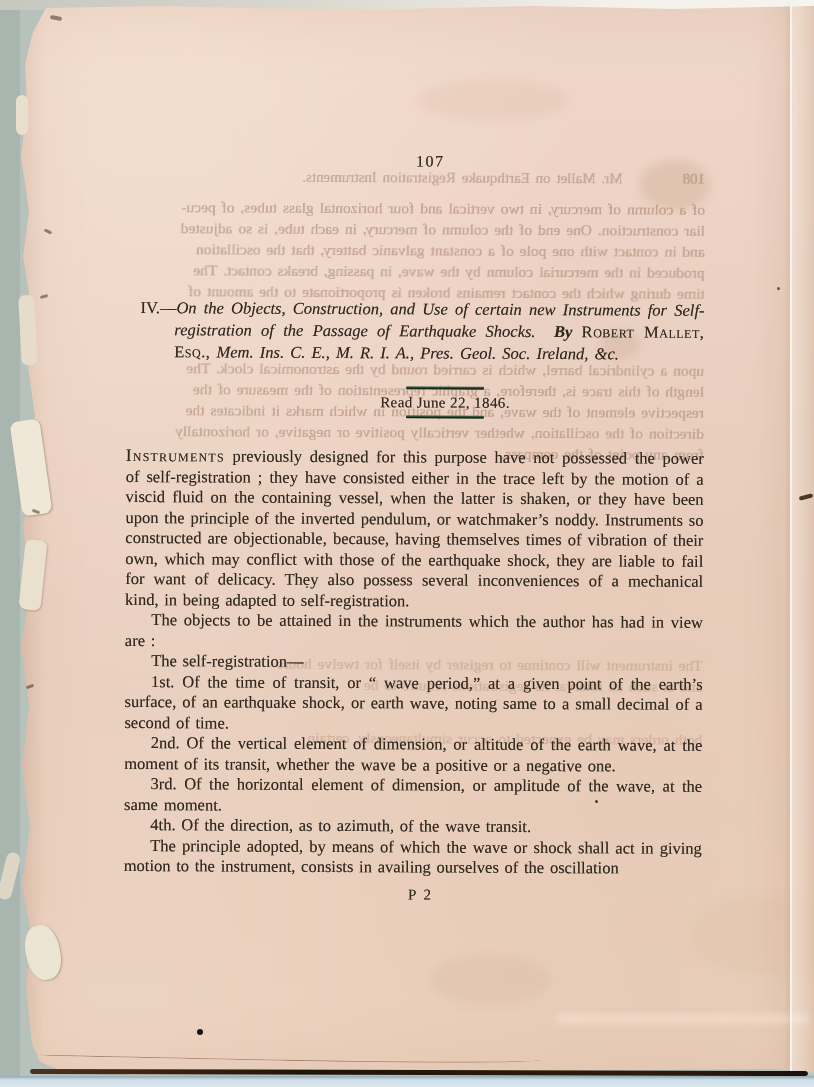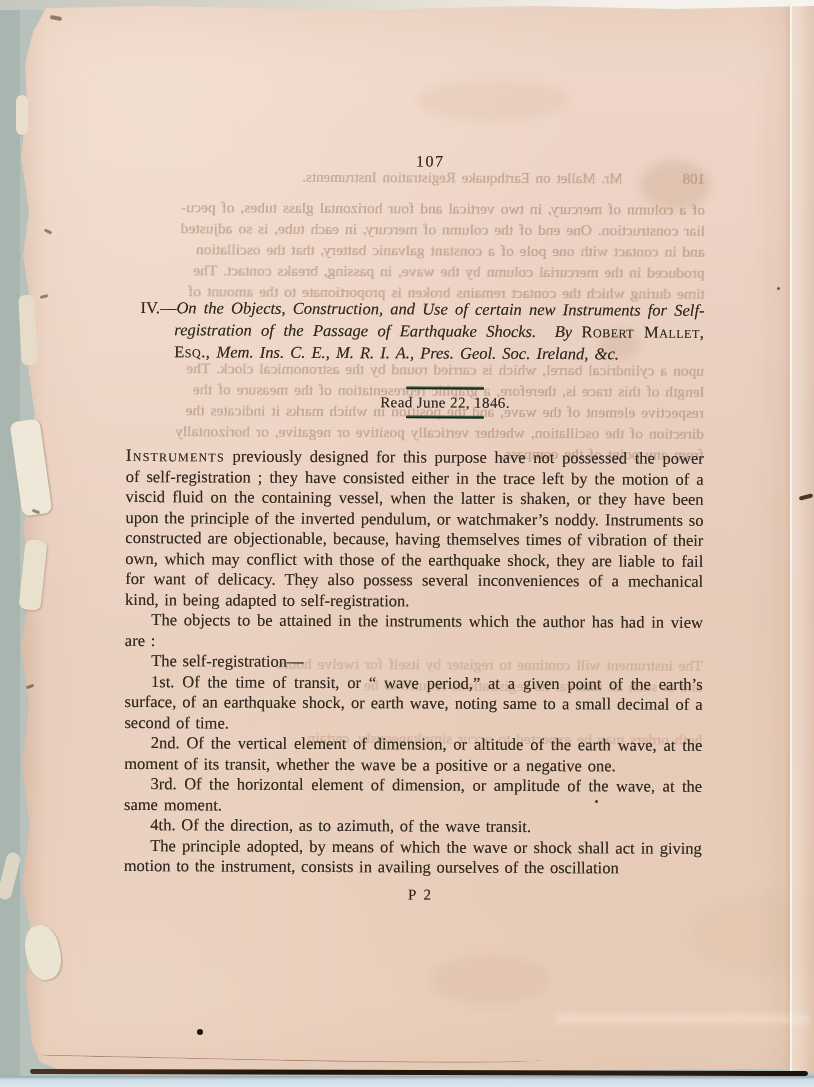--- a/index.html
+++ b/index.html
@@ -98,21 +98,21 @@
     text-shadow:0 0 .4px rgba(48,40,32,.55);}
 
   .pageno{margin-top:151px;text-align:center;font-size:16px;letter-spacing:1.5px;
     transform:translateX(14px);}
 
   .heading{margin:128px 0 0 0;padding-left:48px;text-indent:-34px;font-size:16.5px;
     line-height:22px;text-align:justify;word-spacing:2px;}
   .it{font-style:italic;}
   .rm{font-style:normal;}
   .sc{font-variant:small-caps;letter-spacing:.5px;}
-  .bygap{margin-left:.55em;}
+  .bygap{margin-left:.55em;font-weight:bold;}
 
   .readnote{margin-top:22px;text-align:center;transform:translateX(30px);}
   .rule{width:78px;height:3px;margin:0 auto;border-radius:1px;
     background:linear-gradient(180deg,#4f7a4f,#14201a 70%,#1c2a22);}
   .readnote .txt{font-size:15px;line-height:18px;margin:4px 0;letter-spacing:.4px;}
 
   .bodytext{margin-top:28px;font-size:16.5px;line-height:20.5px;text-align:justify;
     word-spacing:1.6px;}
   .bodytext p{margin:0;}
   .bodytext p.ind{text-indent:1.6em;}

